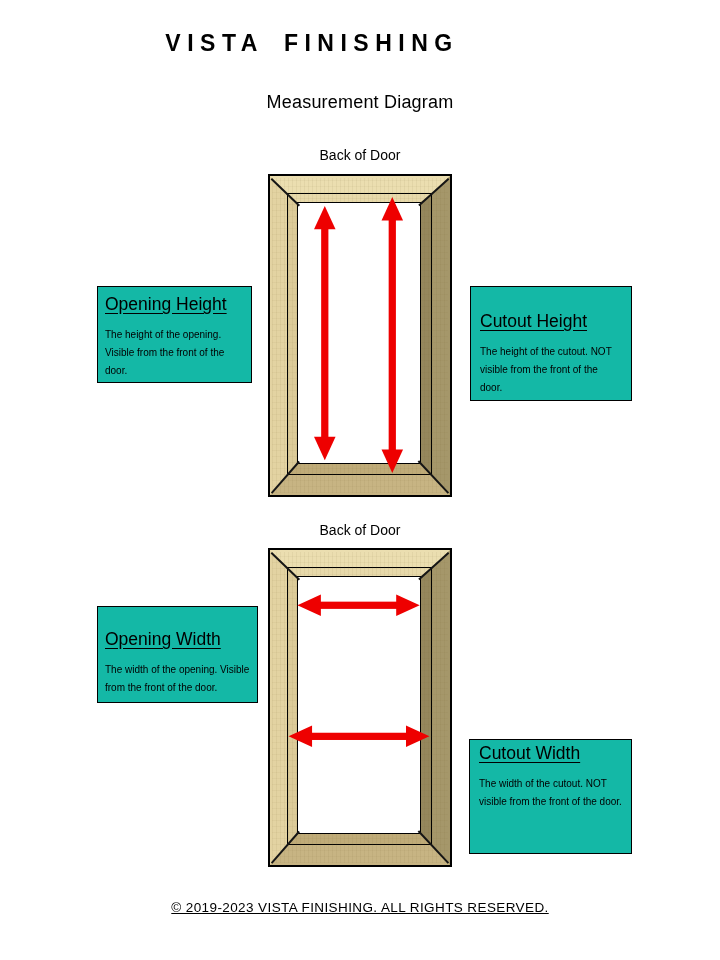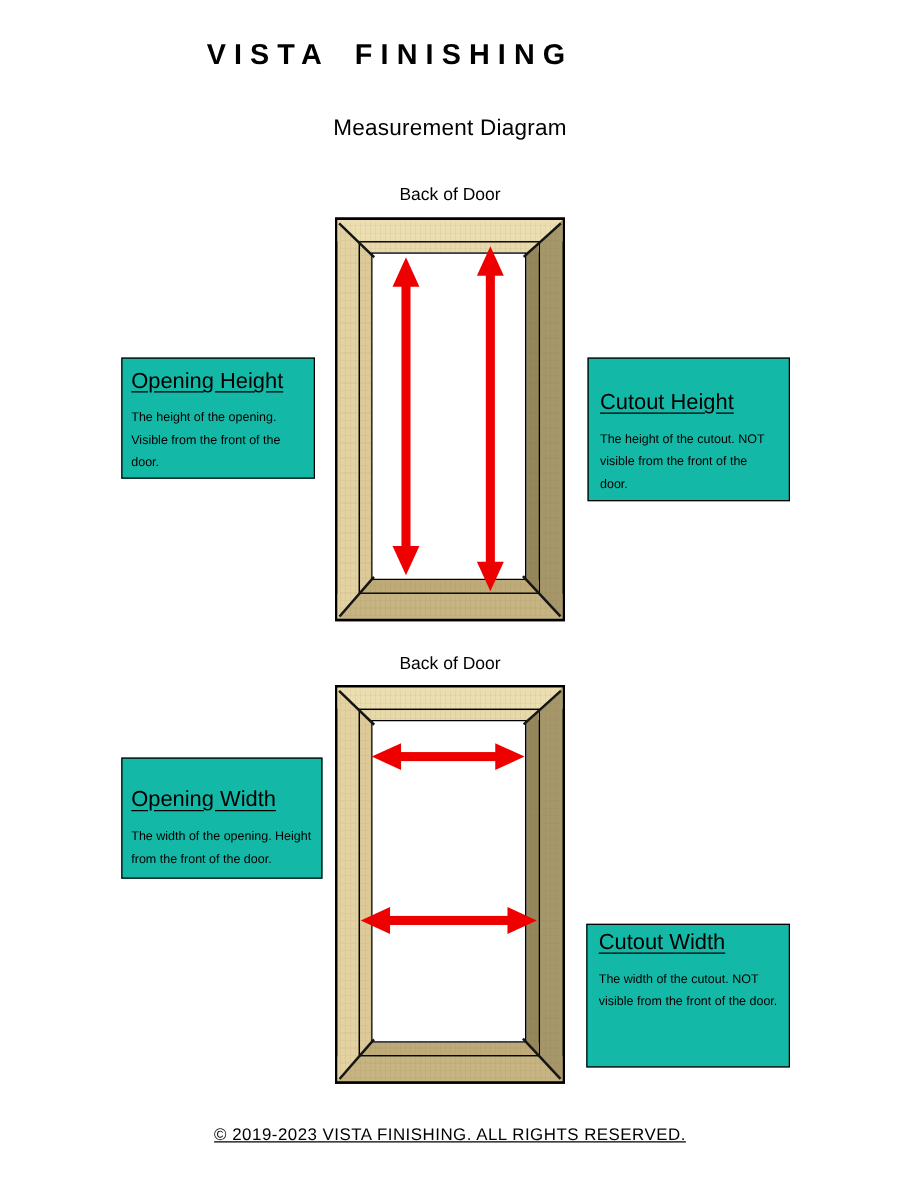--- a/index.html
+++ b/index.html
@@ -143,20 +143,20 @@
     <g>
       <polygon class="arrow-fill" points="19,189 43,178 43,200"></polygon>
       <rect class="arrow-fill" x="39" y="185.3" width="104" height="7.4"></rect>
       <polygon class="arrow-fill" points="163,189 139,178 139,200"></polygon>
     </g>
   </svg>
 </div>
 
 <div class="note ow">
   <p class="head">Opening Width</p>
-  <p class="body">The width of the opening. Height from the front of the door.</p>
+  <p class="body">The width of the opening. Visible from the front of the door.</p>
 </div>
 <div class="note cw">
   <p class="head">Cutout Width</p>
   <p class="body">The width of the cutout. NOT visible from the front of the door.</p>
 </div>
 
 <div class="abs footer">© 2019-2023 VISTA FINISHING. ALL RIGHTS RESERVED.</div>
 
 </body></html>

